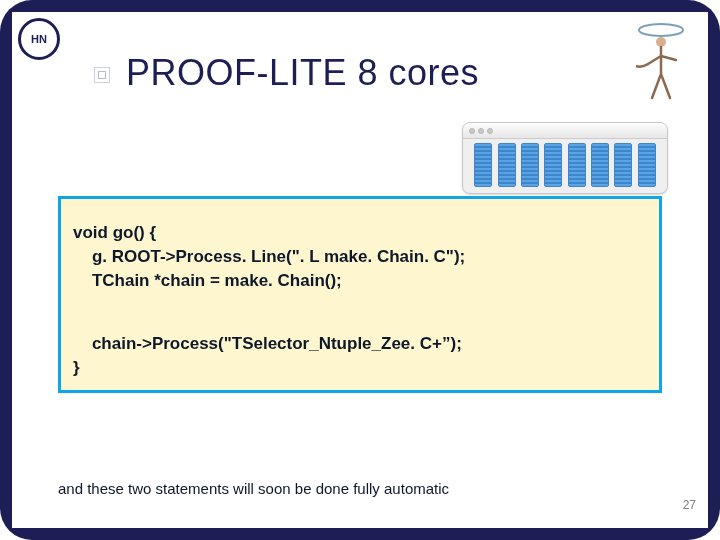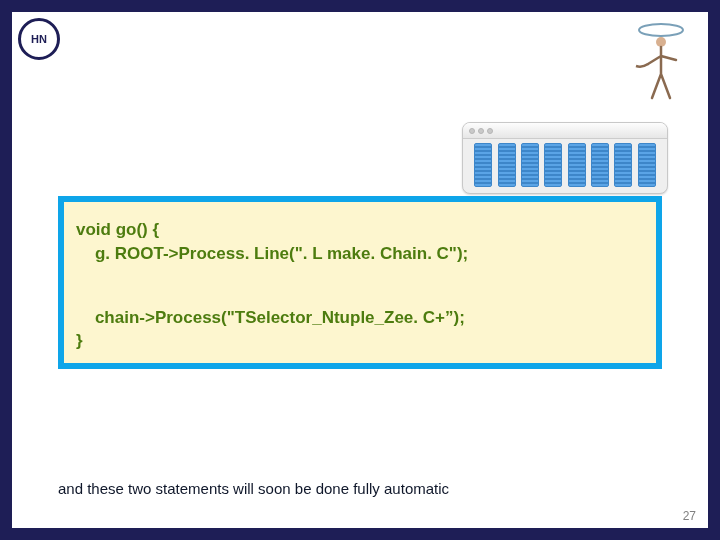--- a/index.html
+++ b/index.html
@@ -1,17 +1,17 @@
 <!DOCTYPE html>
 <html><head>
 <meta charset="utf-8">
 <style>
   * { margin: 0; padding: 0; box-sizing: border-box; }
   html, body { width: 720px; height: 540px; font-family: Arial, Helvetica, sans-serif; background: #fff; overflow: hidden; }
-  .slide { position: relative; width: 720px; height: 540px; background: #1e1e56; }
+  .slide { position: relative; width: 720px; height: 540px; background: #1e1e56; border-radius: 32px; }
   .inner { position: absolute; inset: 12px; background: #fff; }
   .logo-left {
     position: absolute; top: 6px; left: 6px; width: 42px; height: 42px;
     border: 3px solid #1e1e56; border-radius: 50%; display: flex;
     align-items: center; justify-content: center; color: #1e1e56;
     font-weight: bold; font-size: 11px; background:#fff;
   }
   .logo-right {
     position: absolute; top: 4px; right: 12px; width: 70px; height: 85px;
   }
@@ -42,33 +42,33 @@
     border-bottom:1px solid #ccc; display:flex; align-items:center; padding-left:6px;
   }
   .dot{ width:6px; height:6px; border-radius:50%; background:#c9c9c9; margin-right:3px; border:1px solid #b5b5b5;}
   .cpu-body { display:flex; justify-content:space-evenly; align-items:flex-end; height:52px; padding:4px 6px 4px 6px;}
   .bar { width:18px; height:44px; border-radius:2px;
     background: repeating-linear-gradient(0deg,#5aa4e6 0 2px,#3d86c9 2px 4px);
     border:1px solid #3d86c9;
   }
   .codebox {
     position: absolute; top: 184px; left: 46px; right: 46px;
-    background: #fdf6cf; border: 6px solid #0ea5e9;
-    padding: 16px 16px 10px 12px;
+    background: #fdf6cf; border: 3px solid #0ea5e9;
+    padding: 22px 16px 10px 12px;
     font-family: Arial, Helvetica, sans-serif;
     font-weight: bold; font-size: 17px; line-height: 1.4;
-    color: #4d7c0f;
+    color: #0f172a;
   }
   .codebox p { white-space: pre; }
   .codebox .blank { height: 20px; }
   .footnote {
     position: absolute; top: 468px; left: 46px; font-size: 15px; color:#0f172a;
   }
   .pagenum {
-    position: absolute; bottom: 5px; right: 12px; font-size: 12px; color:#808080;
+    position: absolute; bottom: 16px; right: 12px; font-size: 12px; color:#808080;
   }
 </style>
 </head>
 <body>
 
 <div class="slide">
   <div class="inner">
 
     <div class="logo-left">
       <span>HN</span>
@@ -76,20 +76,24 @@
 
     <div class="logo-right">
       <svg viewBox="0 0 70 85" width="70" height="85">
         <ellipse cx="35" cy="14" rx="22" ry="6" fill="none" stroke="#7aa0b8" stroke-width="2"></ellipse>
         <circle cx="35" cy="26" r="5" fill="#d8b090"></circle>
         <path d="M35 31 L35 58 M35 40 L22 48 M35 40 L50 44 M35 58 L26 82 M35 58 L44 82" stroke="#8a6a50" stroke-width="2.5" fill="none" stroke-linecap="round"></path>
         <path d="M22 48 Q16 52 10 50" stroke="#8a6a50" stroke-width="2.5" fill="none"></path>
       </svg>
     </div>
 
+    <div class="title-wrap">
+      <div class="bullet-sq"></div>
+      <div class="title">PROOF-LITE 8 cores</div>
+    </div>
 
     <div class="cpu-panel">
       <div class="cpu-header">
         <span class="dot"></span>
         <span class="dot"></span>
         <span class="dot"></span>
       </div>
       <div class="cpu-body">
         <div class="bar"></div>
         <div class="bar"></div>
@@ -98,20 +102,21 @@
         <div class="bar"></div>
         <div class="bar"></div>
         <div class="bar"></div>
         <div class="bar"></div>
       </div>
     </div>
 
     <div class="codebox">
       <p>void go() {</p>
       <p>    g. ROOT-&gt;Process. Line(". L make. Chain. C");</p>
+      <p>    TChain *chain = make. Chain();</p>
       <div class="blank"></div>
       <div class="blank"></div>
       <p>    chain-&gt;Process("TSelector_Ntuple_Zee. C+”);</p>
       <p>}</p>
     </div>
 
     <div class="footnote">and these two statements will soon be done fully automatic</div>
 
     <div class="pagenum">27</div>
   </div>

